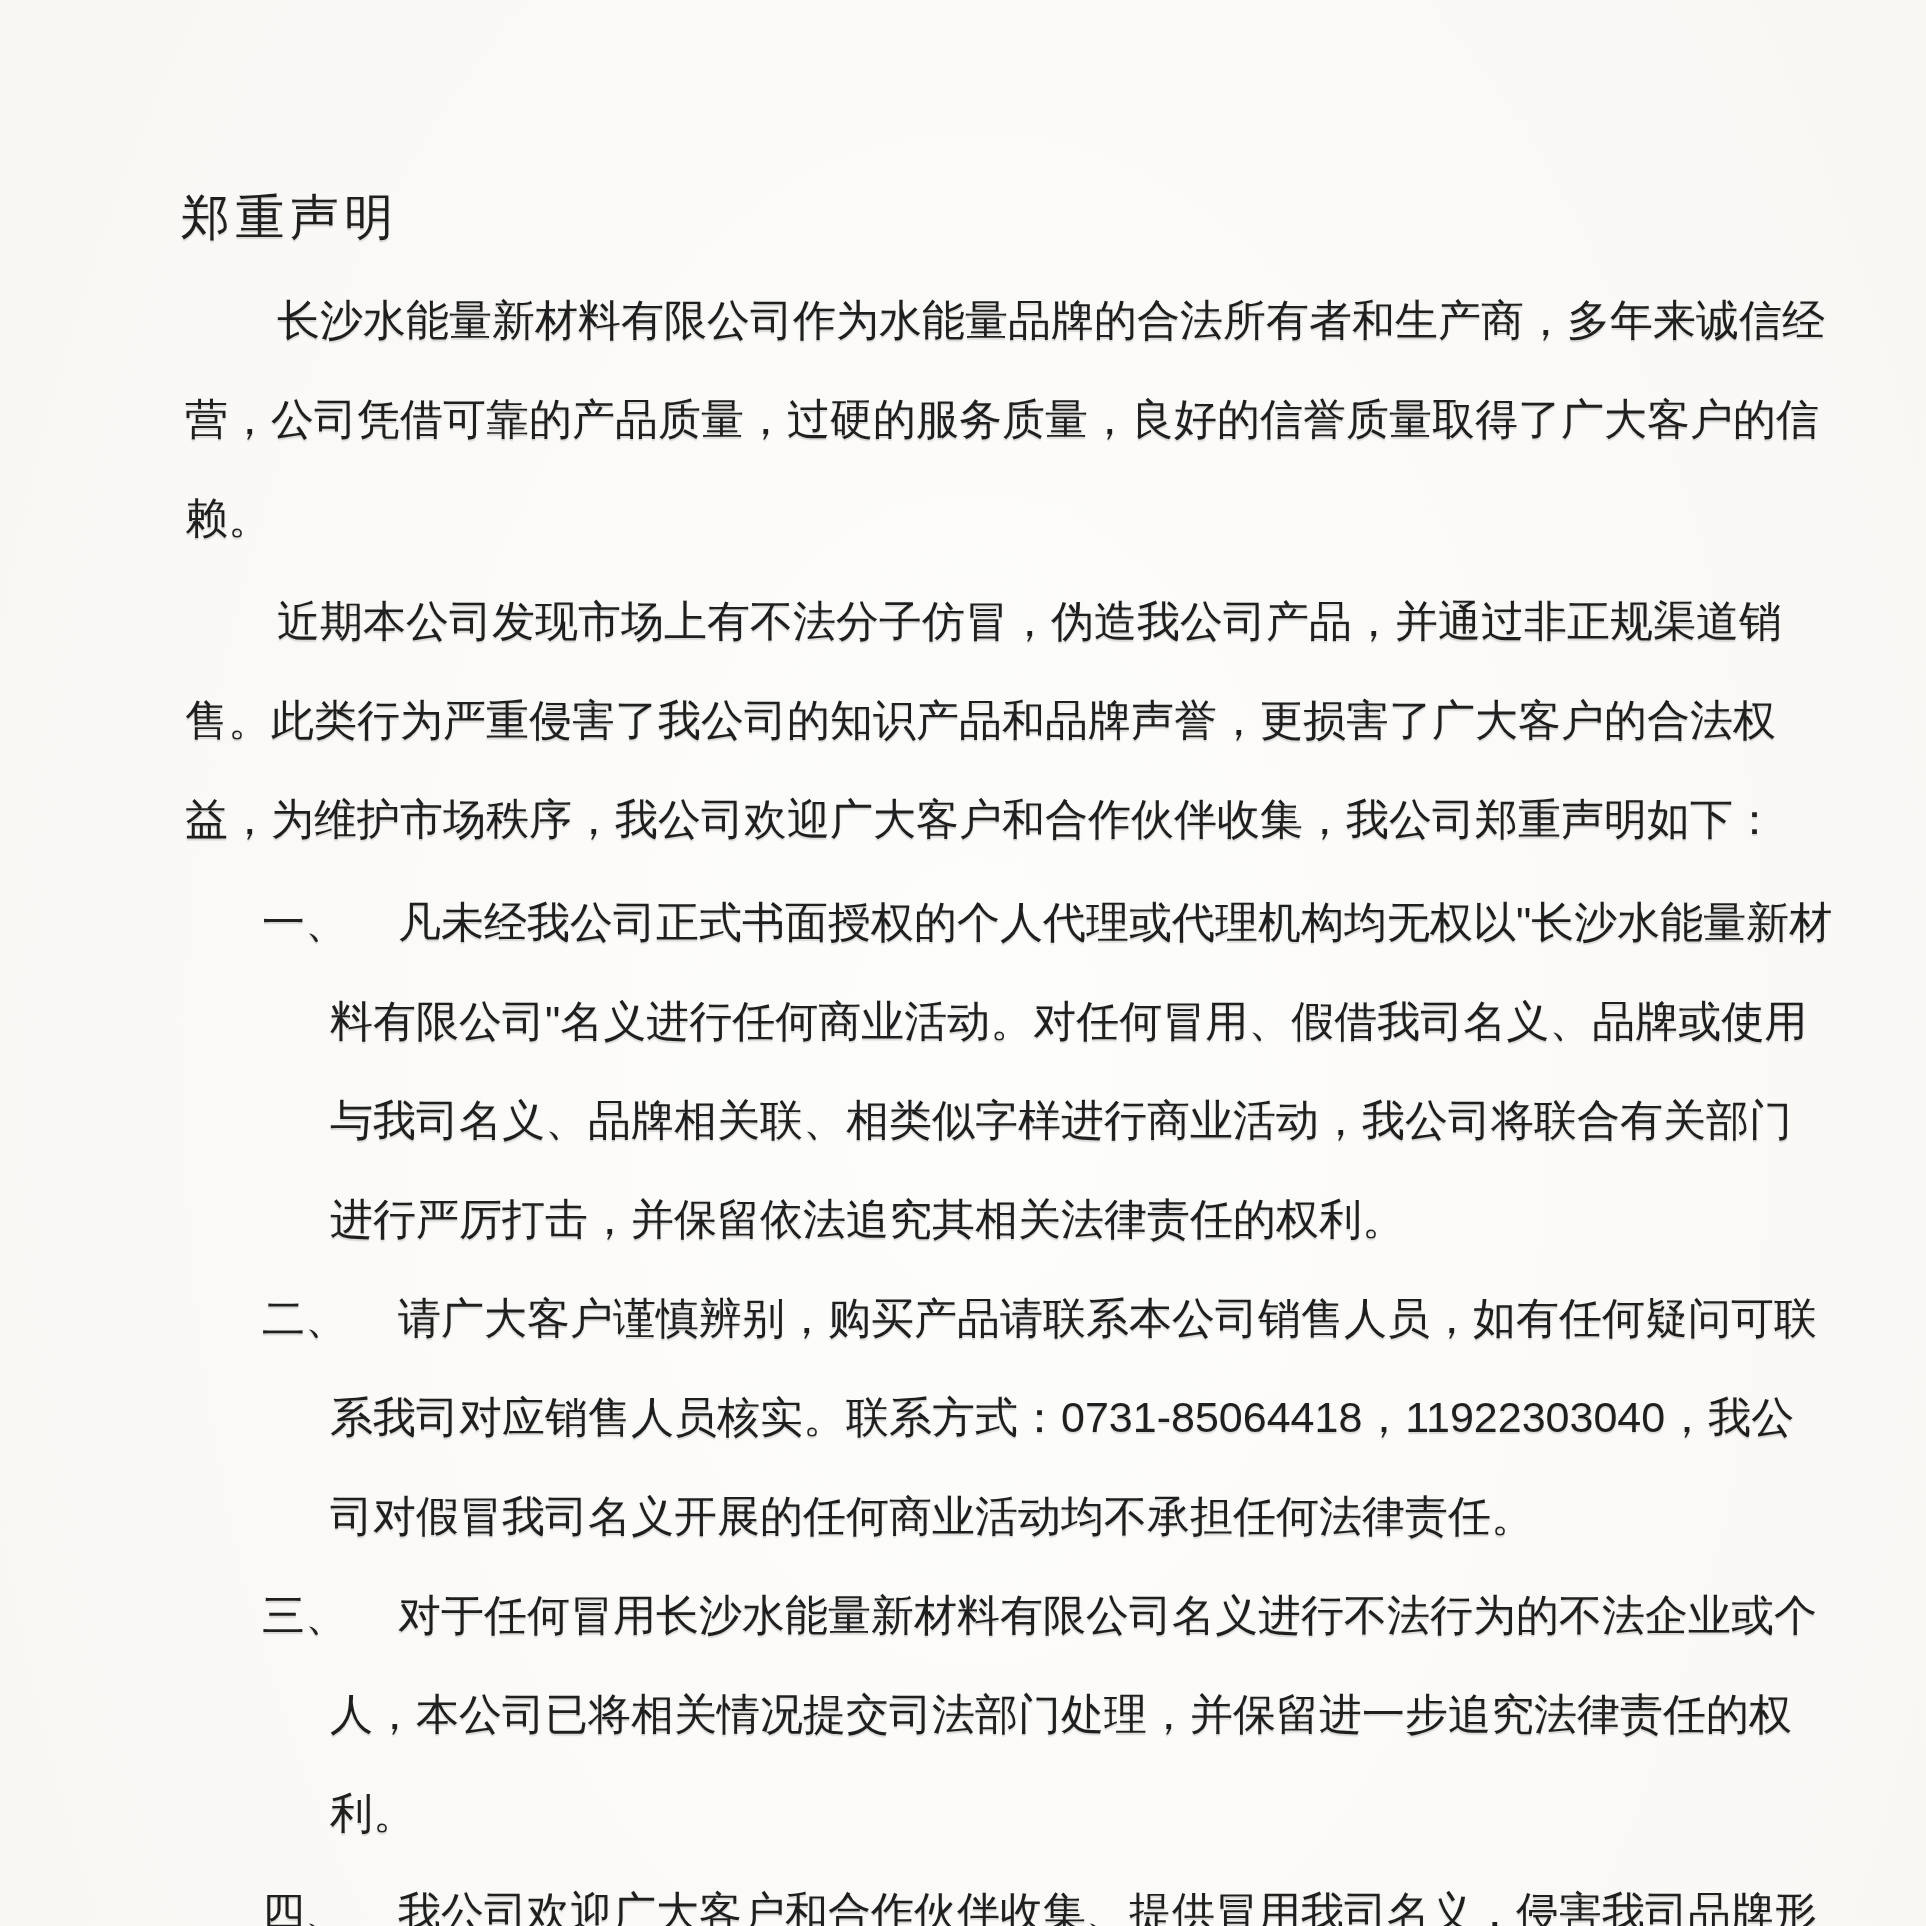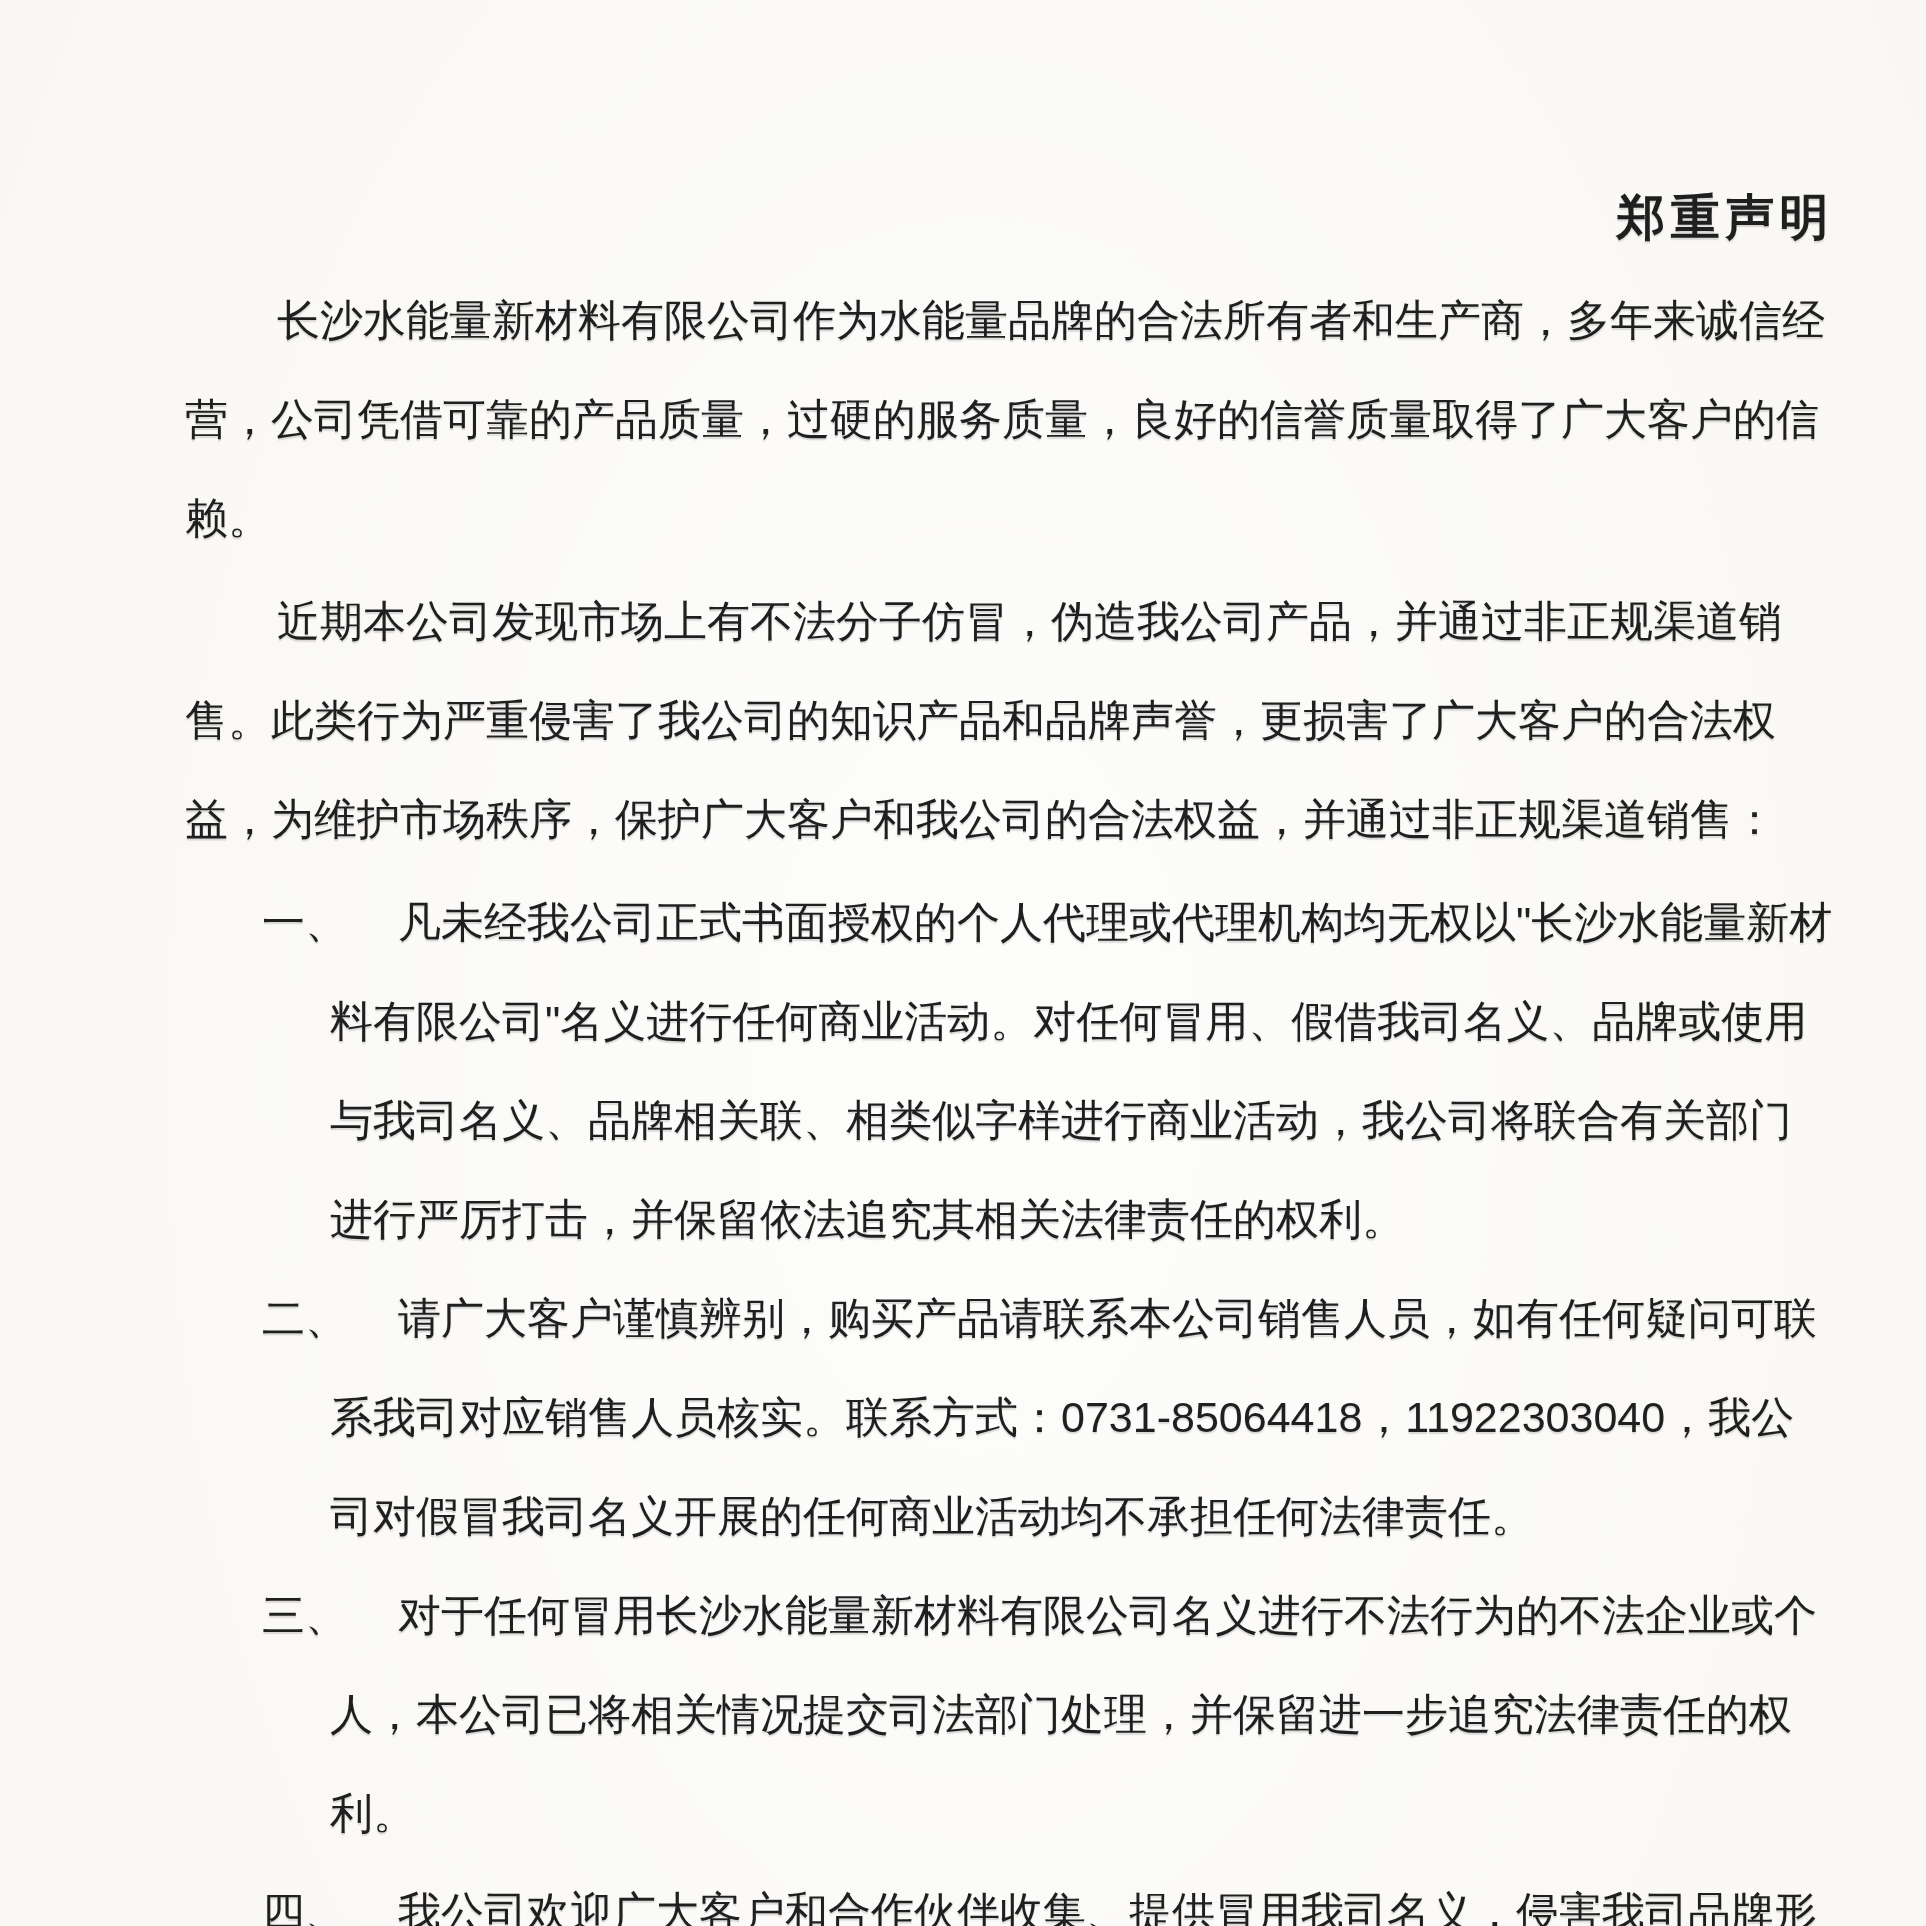--- a/index.html
+++ b/index.html
@@ -22,40 +22,40 @@
     z-index: 2;
     padding: 0 120px 0 181px;
     font-size: 43px;
     line-height: 99px;
     text-shadow: 0 1.5px 1.2px rgba(60,60,60,0.18);
   }
   .title {
     margin: 168px 0 0 0;
     font-size: 49px;
     line-height: 99px;
-    font-weight: 700;
-    text-align: right;
+    font-weight: 400;
+    text-align: left;
     letter-spacing: 5.4px;
   }
   .para { margin: 4px; text-indent: 92px; }
   .item { position: relative; padding-left: 149px; margin: 0; }
   .item .marker { position: absolute; left: 81px; top: 0; }
   .item .item-text { text-indent: 68px; }
 </style>
 </head>
 <body>
 
 <div class="page">
 
   <div class="content">
 
     <h1 class="title">郑重声明</h1>
 
     <p class="para">长沙水能量新材料有限公司作为水能量品牌的合法所有者和生产商，多年来诚信经营，公司凭借可靠的产品质量，过硬的服务质量，良好的信誉质量取得了广大客户的信赖。</p>
-    <p class="para">近期本公司发现市场上有不法分子仿冒，伪造我公司产品，并通过非正规渠道销售。此类行为严重侵害了我公司的知识产品和品牌声誉，更损害了广大客户的合法权益，为维护市场秩序，保护广大客户和我公司的合法权益，并通过非正规渠道销售：</p>
+    <p class="para">近期本公司发现市场上有不法分子仿冒，伪造我公司产品，并通过非正规渠道销售。此类行为严重侵害了我公司的知识产品和品牌声誉，更损害了广大客户的合法权益，为维护市场秩序，我公司欢迎广大客户和合作伙伴收集，我公司郑重声明如下：</p>
 
     <div class="item">
       <span class="marker">一、</span>
       <div class="item-text">凡未经我公司正式书面授权的个人代理或代理机构均无权以"长沙水能量新材料有限公司"名义进行任何商业活动。对任何冒用、假借我司名义、品牌或使用与我司名义、品牌相关联、相类似字样进行商业活动，我公司将联合有关部门进行严厉打击，并保留依法追究其相关法律责任的权利。</div>
     </div>
 
     <div class="item">
       <span class="marker">二、</span>
       <div class="item-text">请广大客户谨慎辨别，购买产品请联系本公司销售人员，如有任何疑问可联系我司对应销售人员核实。联系方式：0731-85064418，11922303040，我公司对假冒我司名义开展的任何商业活动均不承担任何法律责任。</div>
     </div>

